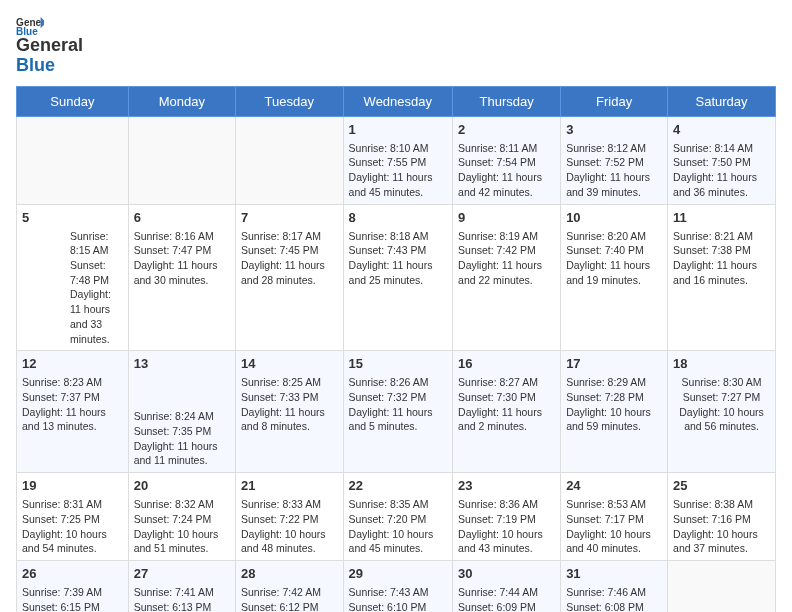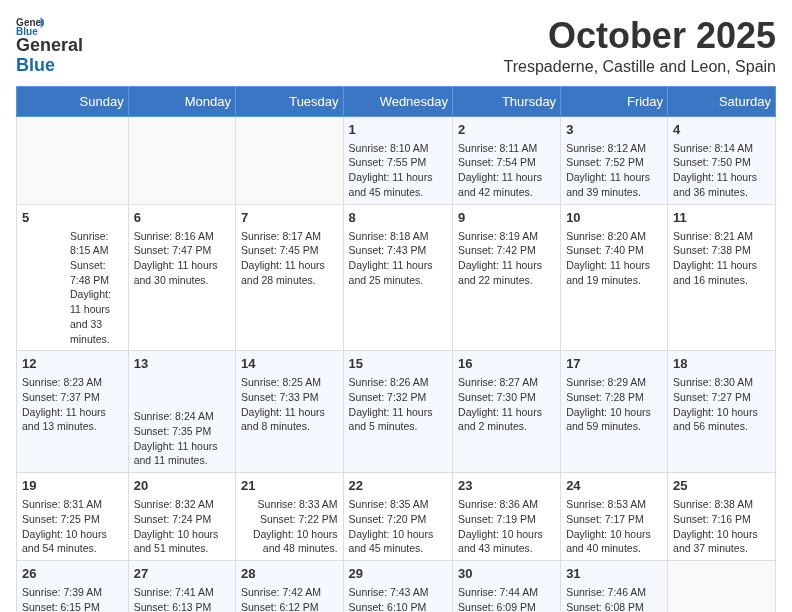--- a/index.html
+++ b/index.html
@@ -49,21 +49,21 @@
       width: 100%;
       border-collapse: collapse;
       font-size: 11px;
     }
     thead tr {
       background-color: #3a76c4;
       color: #fff;
     }
     thead th {
       padding: 7px 4px;
-      text-align: right;
+      text-align: center;
       font-size: 13px;
       font-weight: normal;
       border: 1px solid #5a96e4;
     }
     tbody tr {
       border: 1px solid #ccc;
     }
     tbody td {
       vertical-align: top;
       padding: 4px 5px;
@@ -102,24 +102,20 @@
       <svg class="logo-icon" viewBox="0 0 50 36" xmlns="http://www.w3.org/2000/svg">
         <text x="0" y="18" font-size="18" font-weight="bold" fill="#333">General</text>
         <text x="0" y="34" font-size="18" font-weight="bold" fill="#1a6ab1">Blue</text>
         <polygon points="44,2 54,12 44,22" fill="#3a76c4"></polygon>
       </svg>
     </div>
     <div style="display:flex;flex-direction:column;line-height:1.1;">
       <span style="font-size:18px;font-weight:bold;color:#333;display:inline-flex;align-items:center;">General</span>
       <span style="font-size:18px;font-weight:bold;color:#1a6ab1;">Blue</span>
     </div>
-  </div>
-  <div class="title-area">
-    <div class="month-title">October 2025</div>
-    <div class="location-title">Trespaderne, Castille and Leon, Spain</div>
   </div>
 </div>
 
 <table>
   <thead>
     <tr>
       <th>Sunday</th>
       <th>Monday</th>
       <th>Tuesday</th>
       <th>Wednesday</th>
@@ -234,41 +230,41 @@
 Daylight: 11 hours and 2 minutes.</div>
         </td>
         <td>
           <span class="day-number">17</span>
           <div class="day-info" style="white-space: pre-line;">Sunrise: 8:29 AM
 Sunset: 7:28 PM
 Daylight: 10 hours and 59 minutes.</div>
         </td>
         <td>
           <span class="day-number">18</span>
-          <div class="day-info" style="white-space: pre-line;">Sunrise: 8:30 AM
+          <div class="day-info" style="white-space: pre-line; text-align: center;">Sunrise: 8:30 AM
 Sunset: 7:27 PM
 Daylight: 10 hours and 56 minutes.</div>
         </td>
       </tr>
       <tr>
         <td>
           <span class="day-number">19</span>
           <div class="day-info" style="white-space: pre-line;">Sunrise: 8:31 AM
 Sunset: 7:25 PM
 Daylight: 10 hours and 54 minutes.</div>
         </td>
         <td>
           <span class="day-number">20</span>
           <div class="day-info" style="white-space: pre-line;">Sunrise: 8:32 AM
 Sunset: 7:24 PM
 Daylight: 10 hours and 51 minutes.</div>
         </td>
         <td>
           <span class="day-number">21</span>
-          <div class="day-info" style="white-space: pre-line; text-align: right;">Sunrise: 8:33 AM
+          <div class="day-info" style="white-space: pre-line;">Sunrise: 8:33 AM
 Sunset: 7:22 PM
 Daylight: 10 hours and 48 minutes.</div>
         </td>
         <td>
           <span class="day-number">22</span>
           <div class="day-info" style="white-space: pre-line;">Sunrise: 8:35 AM
 Sunset: 7:20 PM
 Daylight: 10 hours and 45 minutes.</div>
         </td>
         <td>

